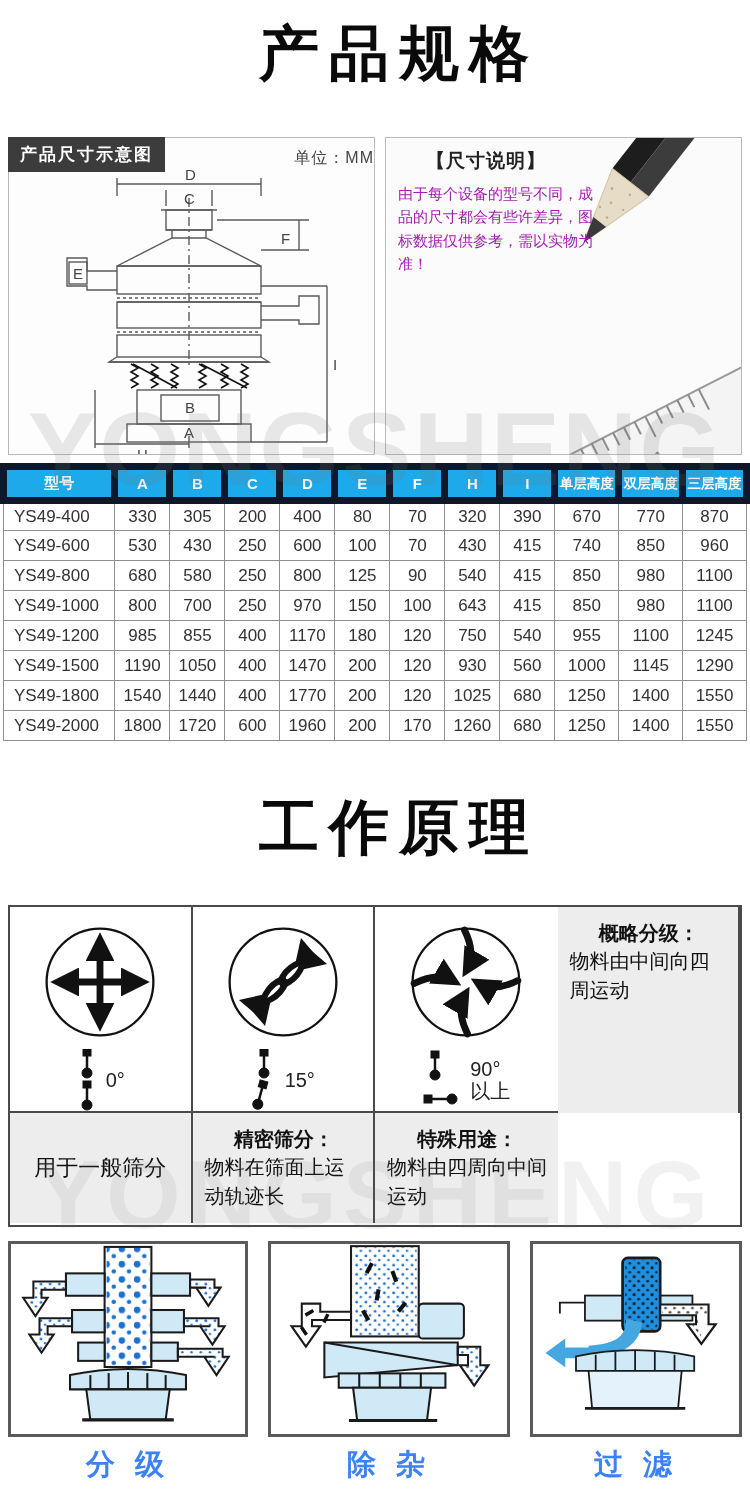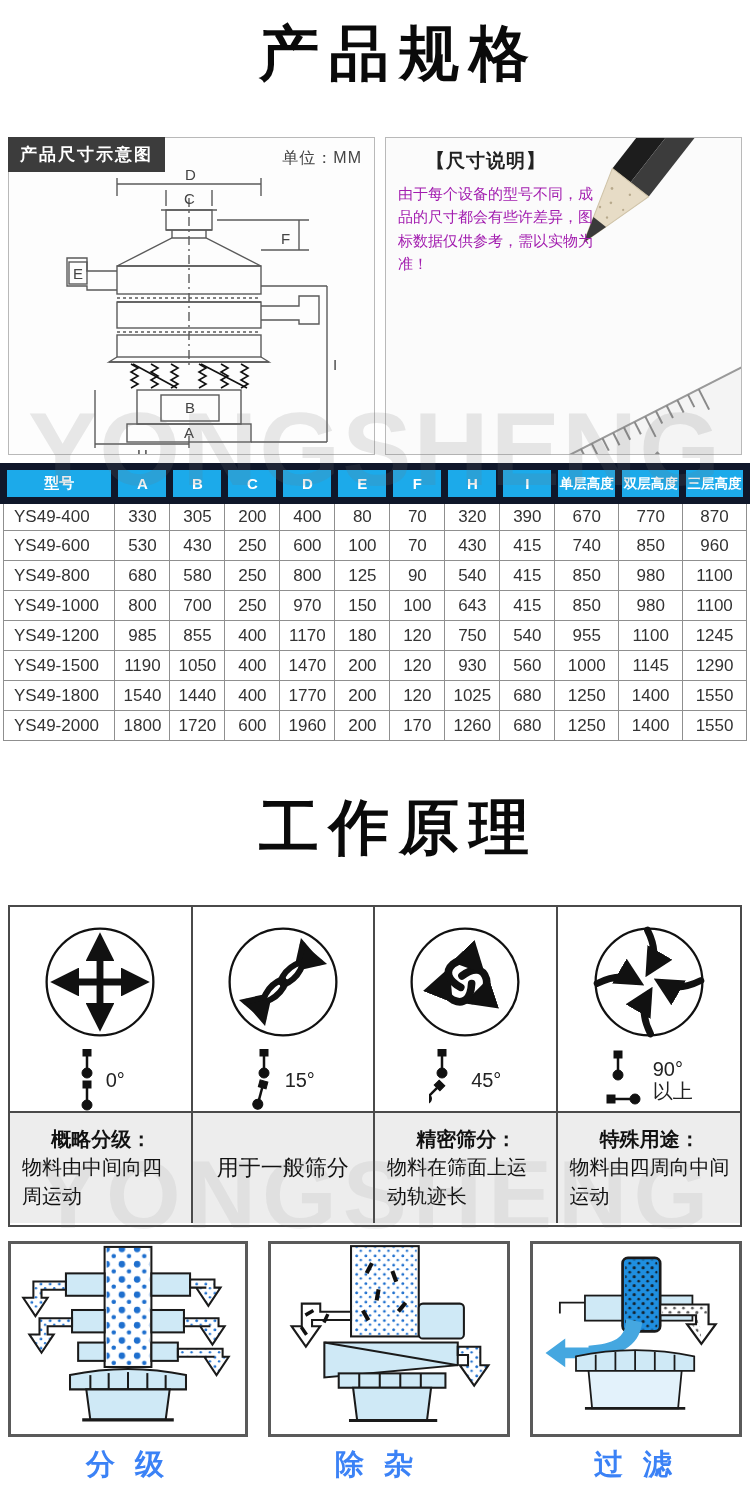--- a/index.html
+++ b/index.html
@@ -14,21 +14,21 @@
   #title-specs { top:14px; }
   #title-principle { top:788px; }
 
   
   .panel { position:absolute; top:137px; height:318px; background:#fdfdfd;
     border:1px solid #b9b9b9; }
   #panel-diagram { left:8px; width:367px; }
   #panel-note { left:385px; width:357px; overflow:hidden; }
   .diagram-tag { position:absolute; top:-1px; left:-1px; background:#3c3c3c; color:#fff;
     font-size:17px; font-weight:bold; padding:6px 12px; letter-spacing:2px; }
-  .unit-label { position:absolute; top:10px; right:12px; font-size:16px; color:#444; letter-spacing:1px; }
+  .unit-label { position:absolute; top:10px; right:0; font-size:16px; color:#444; letter-spacing:1px; }
   .note-title { position:absolute; top:10px; left:12px; font-size:19px; font-weight:bold; color:#222; letter-spacing:1px;margin-left:28px; }
   .note-text { position:absolute; top:44px; left:12px; width:200px; font-size:15px; line-height:1.55; color:#a21caf; }
   .panel svg.fill { position:absolute; left:0; top:0; width:100%; height:100%; }
 
   
   .watermark { position:absolute; left:0; width:750px; text-align:center;
     font-weight:bold; color:rgba(120,120,120,0.16); pointer-events:none; z-index:6;
     font-family:"Liberation Sans", sans-serif; white-space:nowrap; }
   #wm1 { top:390px; font-size:104px; letter-spacing:2px; }
   #wm2 { top:1140px; font-size:96px; letter-spacing:6px; color:rgba(120,120,120,0.10); }
@@ -60,21 +60,21 @@
 
   
   .app-box { position:absolute; top:1241px; height:196px; background:#fff; border:3px solid #5a5a5a; }
   #app-0 { left:8px;  width:240px; }
   #app-1 { left:268px; width:242px; }
   #app-2 { left:530px; width:212px; }
   .app-box svg { width:100%; height:100%; display:block; }
   .app-label { position:absolute; top:1445px; font-size:29px; font-weight:bold; color:#3b82f6;
     letter-spacing:6px; text-align:center; }
   #app-label-0 { left:8px;  width:240px; }
-  #app-label-1 { left:256px; width:242px; }
+  #app-label-1 { left:268px; width:242px; }
   #app-label-2 { left:530px; width:212px; }
 
   svg text { font-family:"Liberation Sans", sans-serif; }
   .hidden-defs { position:absolute; width:0; height:0; overflow:hidden; }
 </style>
 </head>
 <body>
 
 <svg class="hidden-defs" aria-hidden="true">
   <defs>
@@ -426,45 +426,20 @@
               <rect x="9" y="32" width="8" height="7"></rect>
                 <line x1="13" y1="39" x2="13" y2="52" stroke-width="2.5"></line>
                 <circle cx="13" cy="56" r="5"></circle>
             </g>
           </g>
         </svg>
         <span class="angle-label">15°</span>
       </div>
     </div>
 
-    <div class="p-cell p-diagram">
-      <svg width="140" height="140" viewBox="0 0 160 160">
-        <circle cx="80" cy="80" r="70" fill="#fff" stroke="#111" stroke-width="3"></circle>
-        <g stroke="#111" stroke-width="10" fill="none" stroke-linecap="round">
-          <path d="M76,72 C92,60 104,62 108,76 C111,89 102,100 90,104" marker-end="url(#ah)"></path>
-          <path d="M76,72 C92,60 104,62 108,76 C111,89 102,100 90,104" marker-end="url(#ah)" transform="rotate(130 80 80)"></path>
-          <path d="M76,72 C92,60 104,62 108,76 C111,89 102,100 90,104" marker-end="url(#ah)" transform="rotate(245 80 80)"></path>
-        </g>
-      </svg>
-      <div class="angle-row">
-        <svg width="34" height="62" viewBox="0 0 34 62">
-          <g fill="#111" stroke="#111">
-            <rect x="9" y="0" width="8" height="7"></rect>
-              <line x1="13" y1="7" x2="13" y2="20" stroke-width="2.5"></line>
-              <circle cx="13" cy="24" r="5"></circle>
-            <g transform="rotate(45 13 34)">
-              <rect x="9" y="34" width="8" height="7"></rect>
-                <line x1="13" y1="41" x2="13" y2="52" stroke-width="2.5"></line>
-                <circle cx="13" cy="56" r="5"></circle>
-            </g>
-          </g>
-        </svg>
-        <span class="angle-label">45°</span>
-      </div>
-    </div>
 
     <div class="p-cell p-diagram last">
       <svg width="140" height="140" viewBox="0 0 160 160">
         <circle cx="80" cy="80" r="70" fill="#fff" stroke="#111" stroke-width="3"></circle>
         <g stroke="#111" stroke-width="9" fill="none" stroke-linecap="round">
           <path d="M78,12 C90,36 88,52 81,64" marker-end="url(#ah)"></path>
           <path d="M78,12 C90,36 88,52 81,64" marker-end="url(#ah)" transform="rotate(90 80 80)"></path>
           <path d="M78,12 C90,36 88,52 81,64" marker-end="url(#ah)" transform="rotate(180 80 80)"></path>
           <path d="M78,12 C90,36 88,52 81,64" marker-end="url(#ah)" transform="rotate(270 80 80)"></path>
         </g>

